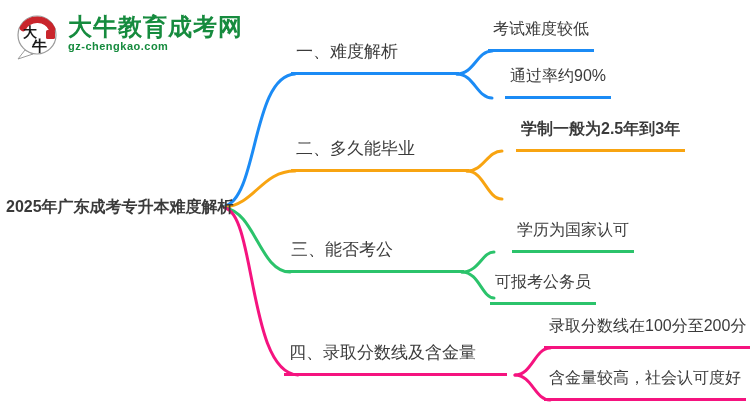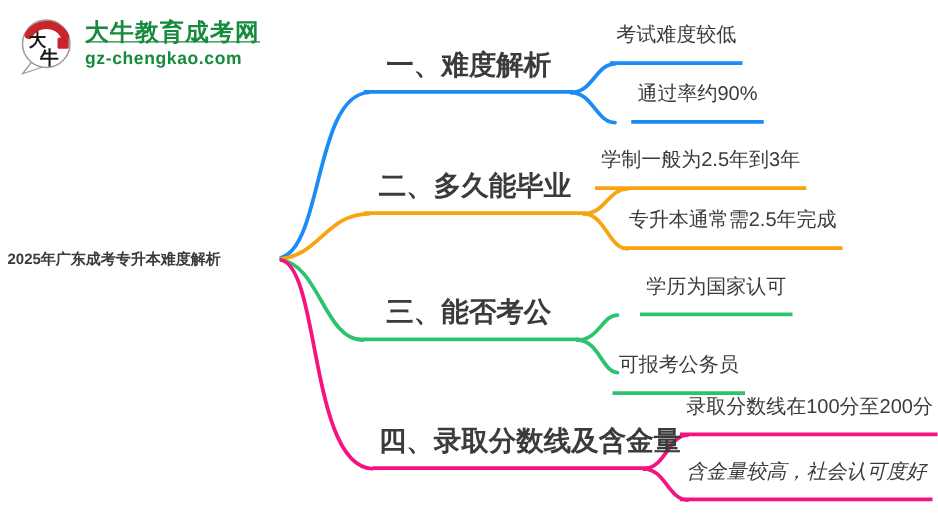--- a/index.html
+++ b/index.html
@@ -7,35 +7,35 @@
     width: 750px; height: 410px; position: relative; overflow: hidden;
     background: #ffffff;
     font-family: "Liberation Sans", "DejaVu Sans", sans-serif;
   }
   #stage { position: absolute; inset: 0; width: 750px; height: 410px; }
   svg.links { position: absolute; left: 0; top: 0; }
   svg.links path { fill: none; stroke-width: 3; stroke-linecap: round; }
 
   
   .logo { position: absolute; left: 15px; top: 10px; display: flex; align-items: center; gap: 7px; }
-  .logo-title { font-size: 19px; font-weight: bold; letter-spacing: 1px; line-height: 22px; text-decoration: underline; }
-  .logo-sub  { font-size: 14px; font-weight: bold; letter-spacing: .5px; line-height: 15px; margin-top: 1px; }
+  .logo-title { font-size: 24px; font-weight: bold; letter-spacing: 1px; line-height: 22px; }
+  .logo-sub  { font-size: 11px; font-weight: bold; letter-spacing: .5px; line-height: 15px; margin-top: 1px; }
 
   
   .node {
     position: absolute; white-space: nowrap;
     font-size: 16px; line-height: 22px; color: #3b3b3b;
     padding: 0 5px 9px 5px; border-bottom: 3px solid transparent;
     box-sizing: border-box;
   }
   .root {
     position: absolute; white-space: nowrap;
-    font-size: 12px; font-weight: bold; color: #3a3a3a; line-height: 22px;
+    font-size: 16px; font-weight: bold; color: #3a3a3a; line-height: 22px;
   }
-  .branch { font-size: 22px; font-weight: 700; text-align: center; }
+  .branch { font-size: 17px; font-weight: 400; }
   .leaf   { font-weight: 400; }
 </style>
 </head>
 <body>
 
 <div id="stage">
 
   <svg class="links" width="750" height="410" viewBox="0 0 750 410">
 
     <path d="M225 206 C258 197 252 76 295 74" stroke="#1B8BF5"></path>
@@ -69,24 +69,23 @@
       <div class="logo-title" style="color:#168B3E">大牛教育成考网</div>
       <div class="logo-sub" style="color:#168B3E">gz-chengkao.com</div>
     </div>
   </div>
 
   <div class="root" style="left:6px; top:196px;">2025年广东成考专升本难度解析</div>
 
   <div class="node branch" style="left: 291px; top: 41px; width: 168px; border-bottom-color: rgb(27, 139, 245);">一、难度解析</div>
   <div class="node branch" style="left: 291px; top: 138px; width: 178px; border-bottom-color: rgb(248, 164, 17);">二、多久能毕业</div>
   <div class="node branch" style="left: 286px; top: 239px; width: 178px; border-bottom-color: rgb(43, 195, 107);">三、能否考公</div>
-  <div class="node branch" style="left: 298px; top: 342px; width: 223px; border-bottom-color: rgb(245, 19, 127);">四、录取分数线及含金量</div>
+  <div class="node branch" style="left: 284px; top: 342px; width: 223px; border-bottom-color: rgb(245, 19, 127);">四、录取分数线及含金量</div>
 
   <div class="node leaf" style="left: 488px; top: 18px; border-bottom-color: rgb(27, 139, 245);">考试难度较低</div>
   <div class="node leaf" style="left: 505px; top: 65px; border-bottom-color: rgb(27, 139, 245);">通过率约90%</div>
-  <div class="node leaf" style="left: 476px; top: 118px; border-bottom-color: rgb(248, 164, 17);">学制一般为2.5年到3年</div>
-  <div class="node leaf" style="left: 498px; top: 166px; border-bottom-color: rgb(248, 164, 17);">专升本通常需2.5年完成</div>
+  <div class="node leaf" style="left: 516px; top: 118px; border-bottom-color: rgb(248, 164, 17); font-weight: bold;">学制一般为2.5年到3年</div>
   <div class="node leaf" style="left: 512px; top: 219px; border-bottom-color: rgb(43, 195, 107);">学历为国家认可</div>
-  <div class="node leaf" style="left: 490px; top: 282px; border-bottom-color: rgb(43, 195, 107);">可报考公务员</div>
+  <div class="node leaf" style="left: 490px; top: 271px; border-bottom-color: rgb(43, 195, 107);">可报考公务员</div>
   <div class="node leaf" style="left: 544px; top: 315px; border-bottom-color: rgb(245, 19, 127); text-align: center;">录取分数线在100分至200分</div>
-  <div class="node leaf" style="left: 544px; top: 367px; border-bottom-color: rgb(245, 19, 127); font-style: italic;">含金量较高，社会认可度好</div>
+  <div class="node leaf" style="left: 544px; top: 367px; border-bottom-color: rgb(245, 19, 127);">含金量较高，社会认可度好</div>
 
 </div>
 
 </body></html>

